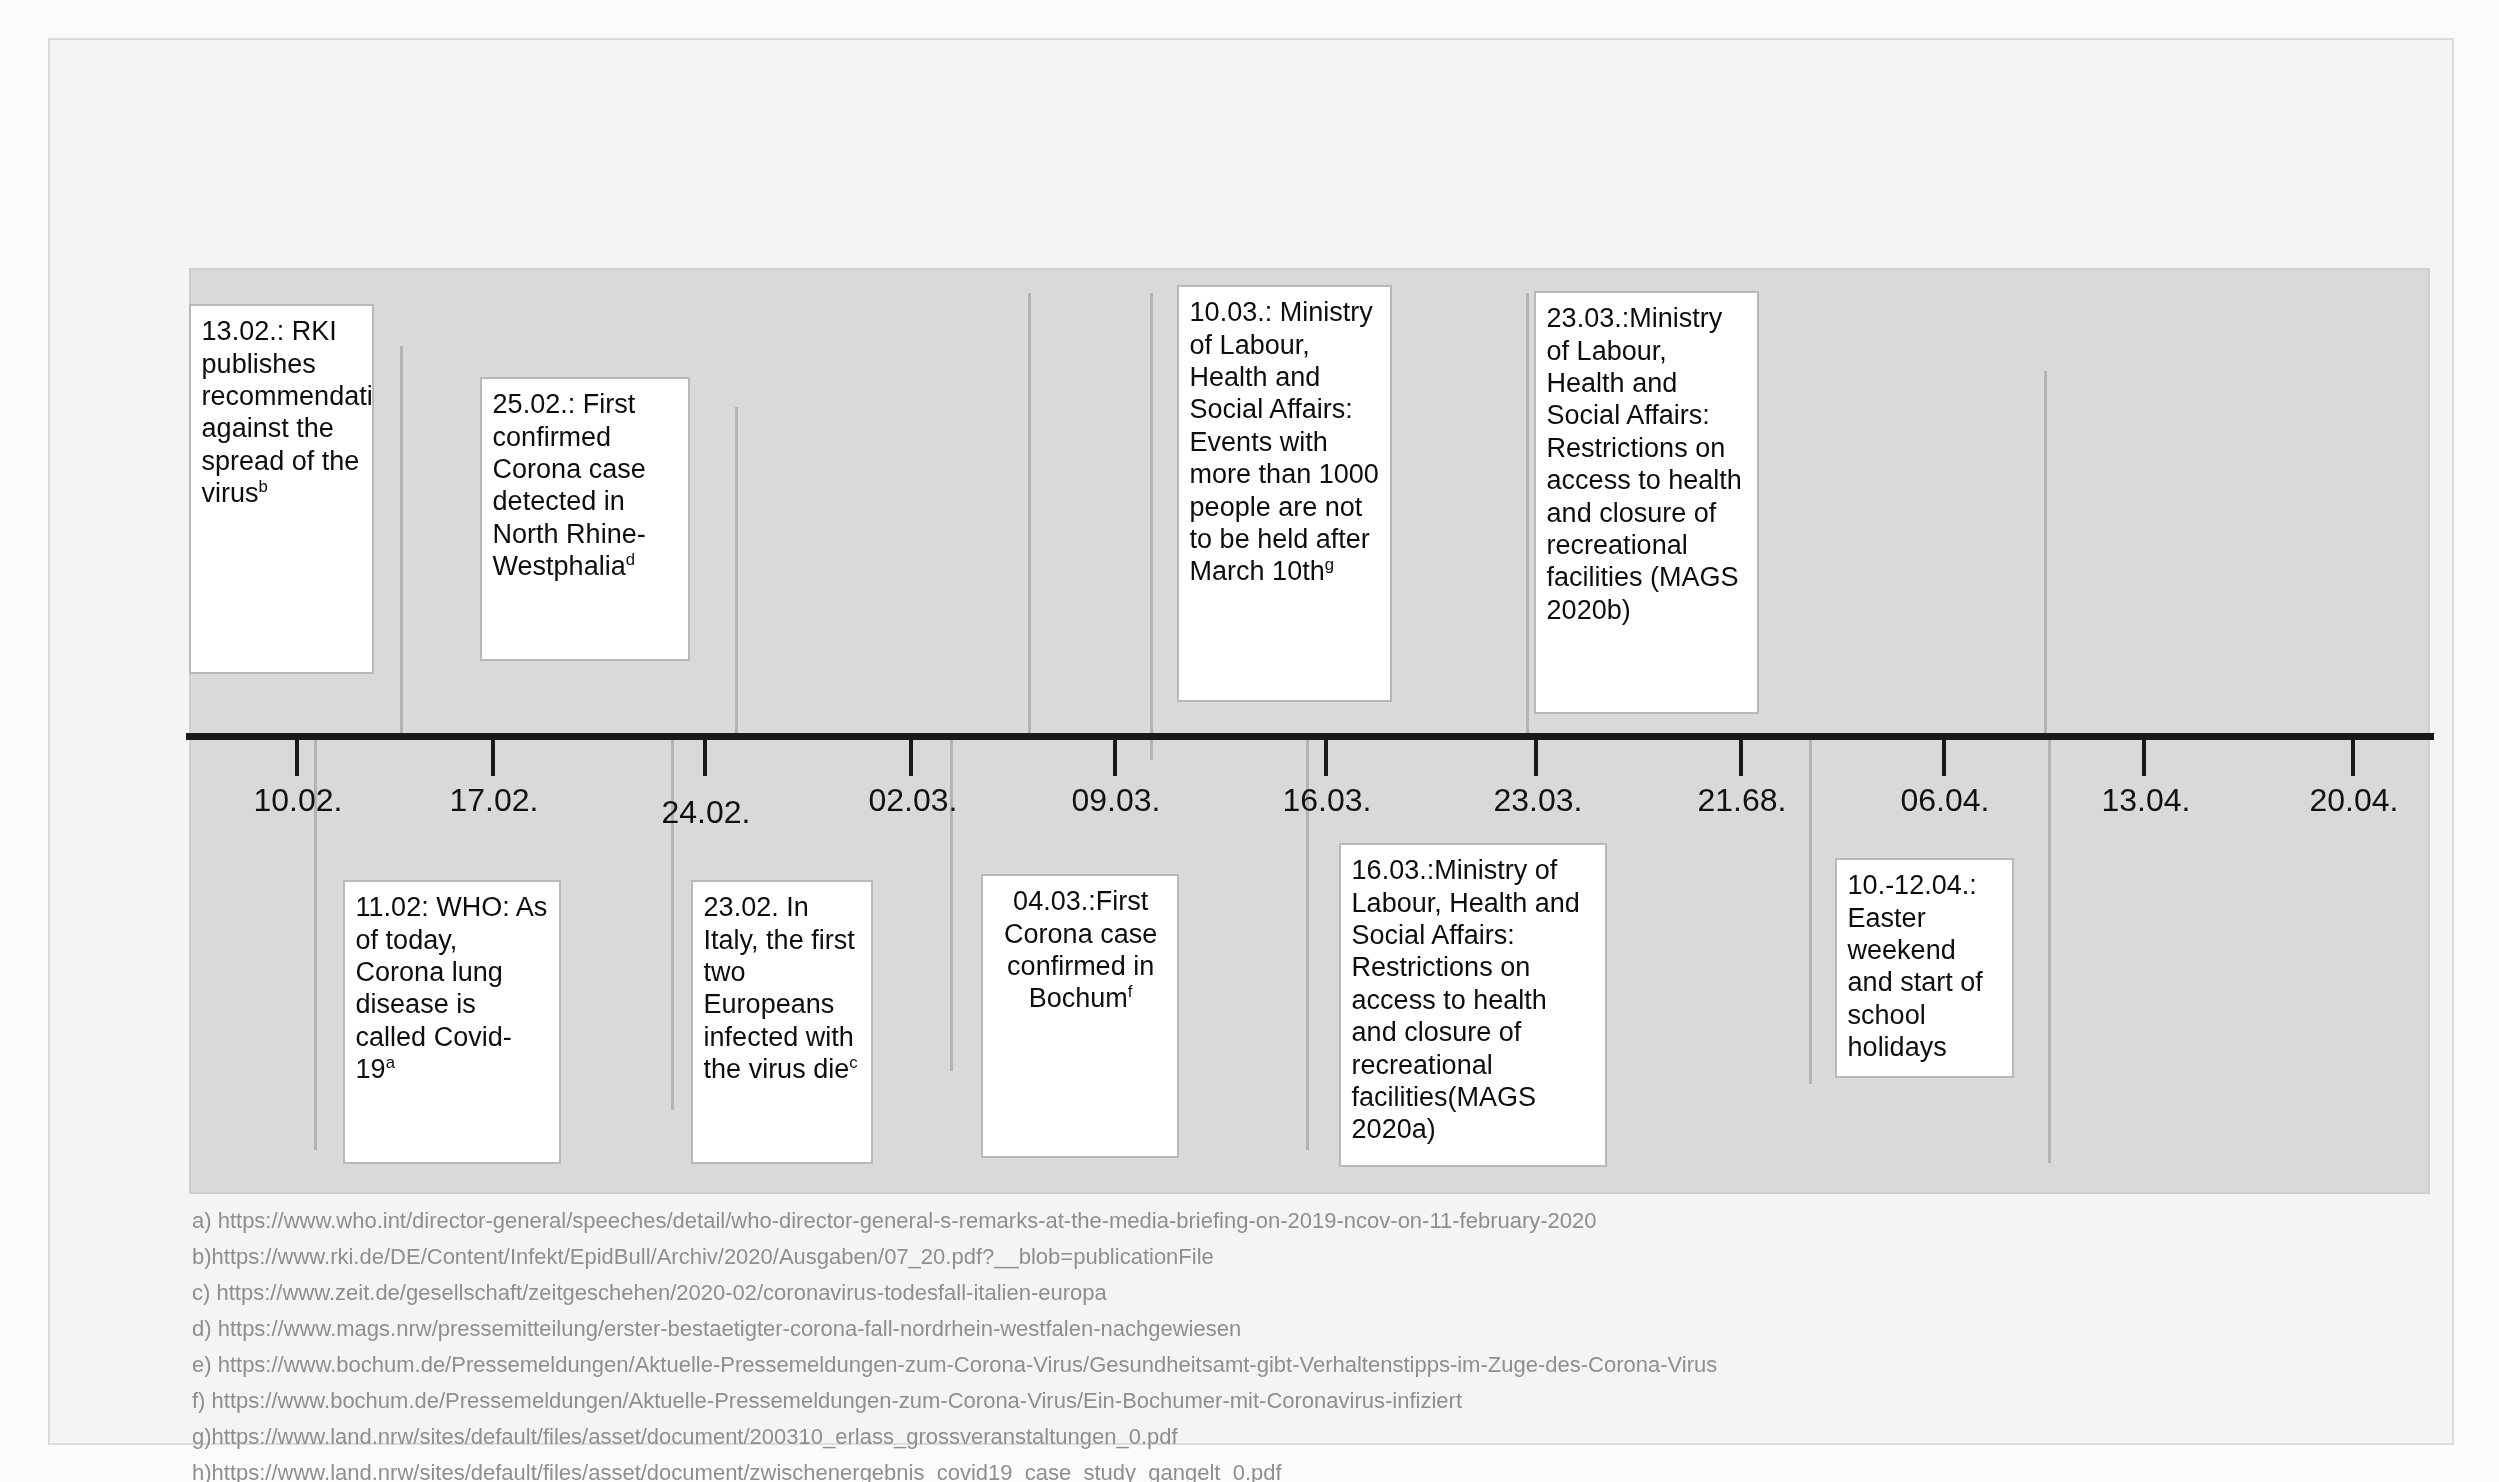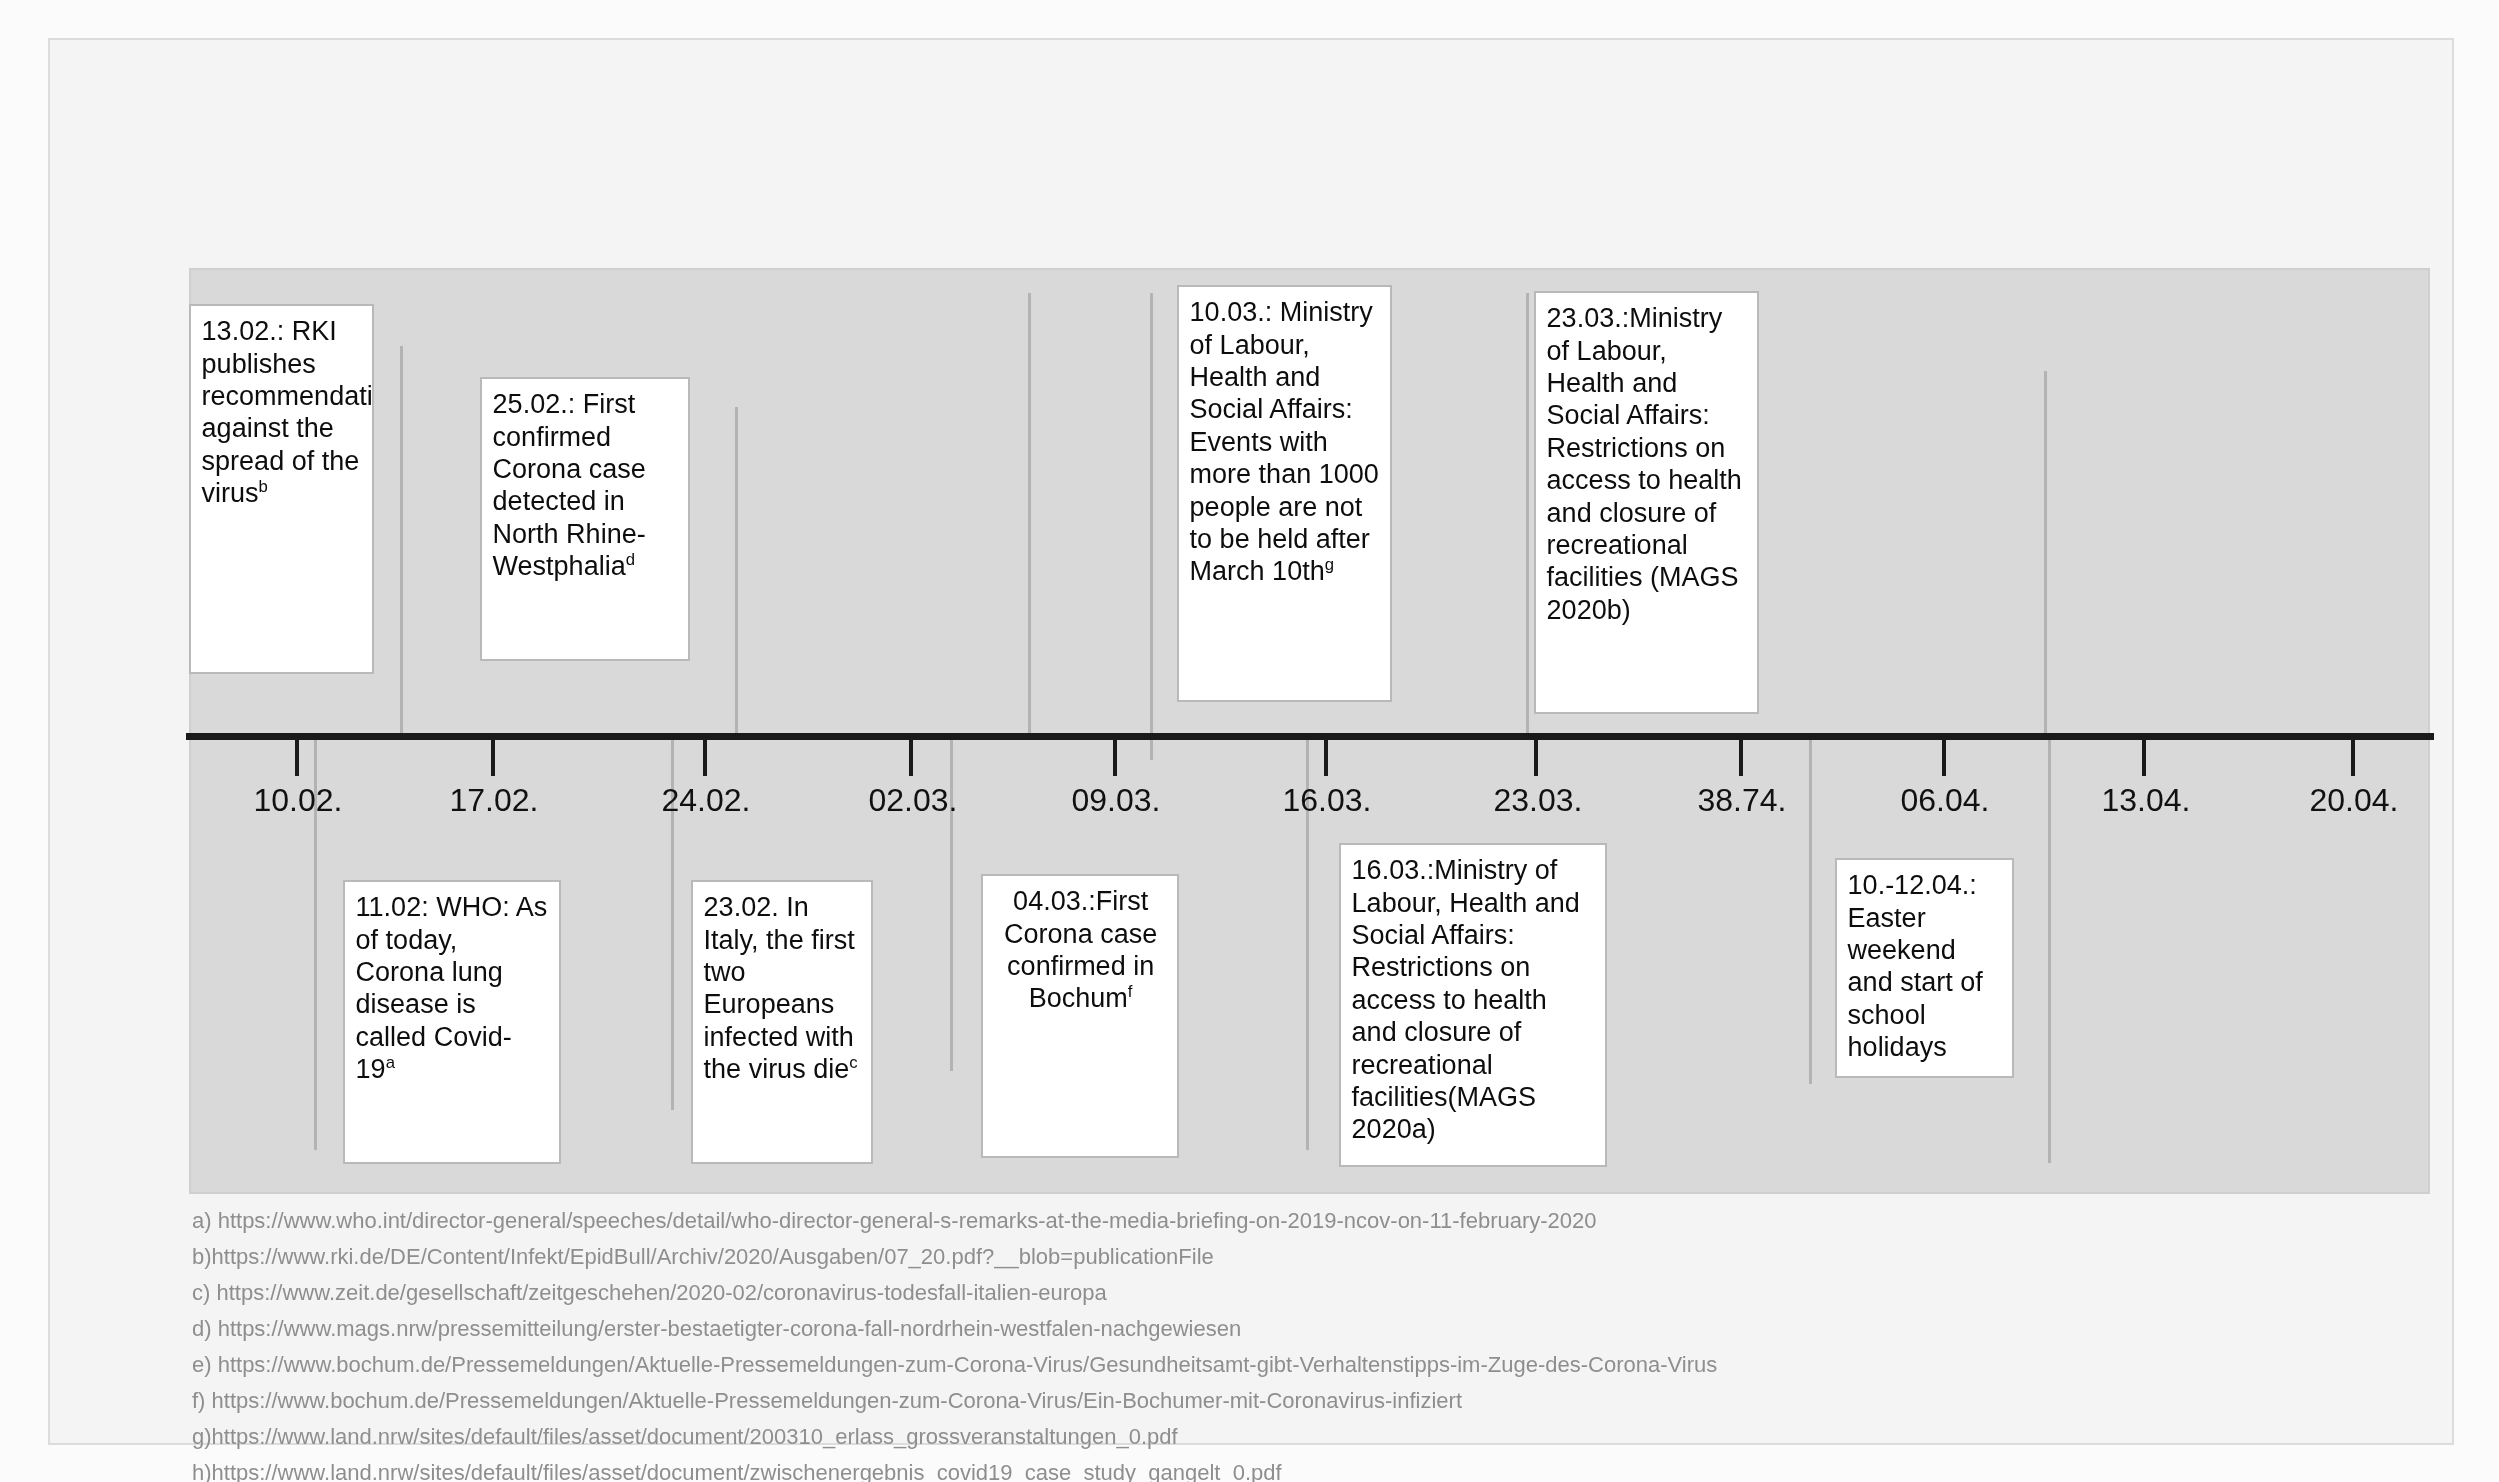--- a/index.html
+++ b/index.html
@@ -111,26 +111,26 @@
     <div class="tick" style="left:1063px;"></div>
     <div class="tick" style="left:1274px;"></div>
     <div class="tick" style="left:1484px;"></div>
     <div class="tick" style="left:1689px;"></div>
     <div class="tick" style="left:1892px;"></div>
     <div class="tick" style="left:2092px;"></div>
     <div class="tick" style="left:2301px;"></div>
 
     <div class="tick-label" style="left:248px;">10.02.</div>
     <div class="tick-label" style="left:444px;">17.02.</div>
-    <div class="tick-label" style="left:656px;">24.02.</div>
+    <div class="tick-label" style="left:656px;margin-top:12px;">24.02.</div>
     <div class="tick-label" style="left:863px;">02.03.</div>
     <div class="tick-label" style="left:1066px;">09.03.</div>
     <div class="tick-label" style="left:1277px;">16.03.</div>
     <div class="tick-label" style="left:1488px;">23.03.</div>
-    <div class="tick-label" style="left:1692px;">38.74.</div>
+    <div class="tick-label" style="left:1692px;">21.68.</div>
     <div class="tick-label" style="left:1895px;">06.04.</div>
     <div class="tick-label" style="left:2096px;">13.04.</div>
     <div class="tick-label" style="left:2304px;">20.04.</div>
 
     <div class="ebox" style="left:139px;top:264px;width:185px;height:370px;">13.02.: RKI publishes recommendations against the spread of the virus<sup>b</sup></div>
 
     <div class="ebox" style="left:430px;top:337px;width:210px;height:284px;">25.02.: First confirmed Corona case detected in North Rhine-Westphalia<sup>d</sup></div>
 
 
     <div class="ebox" style="left:1127px;top:245px;width:215px;height:417px;">10.03.: Ministry of Labour, Health and Social Affairs: Events with more than 1000 people are not to be held after March 10th<sup>g</sup></div>

